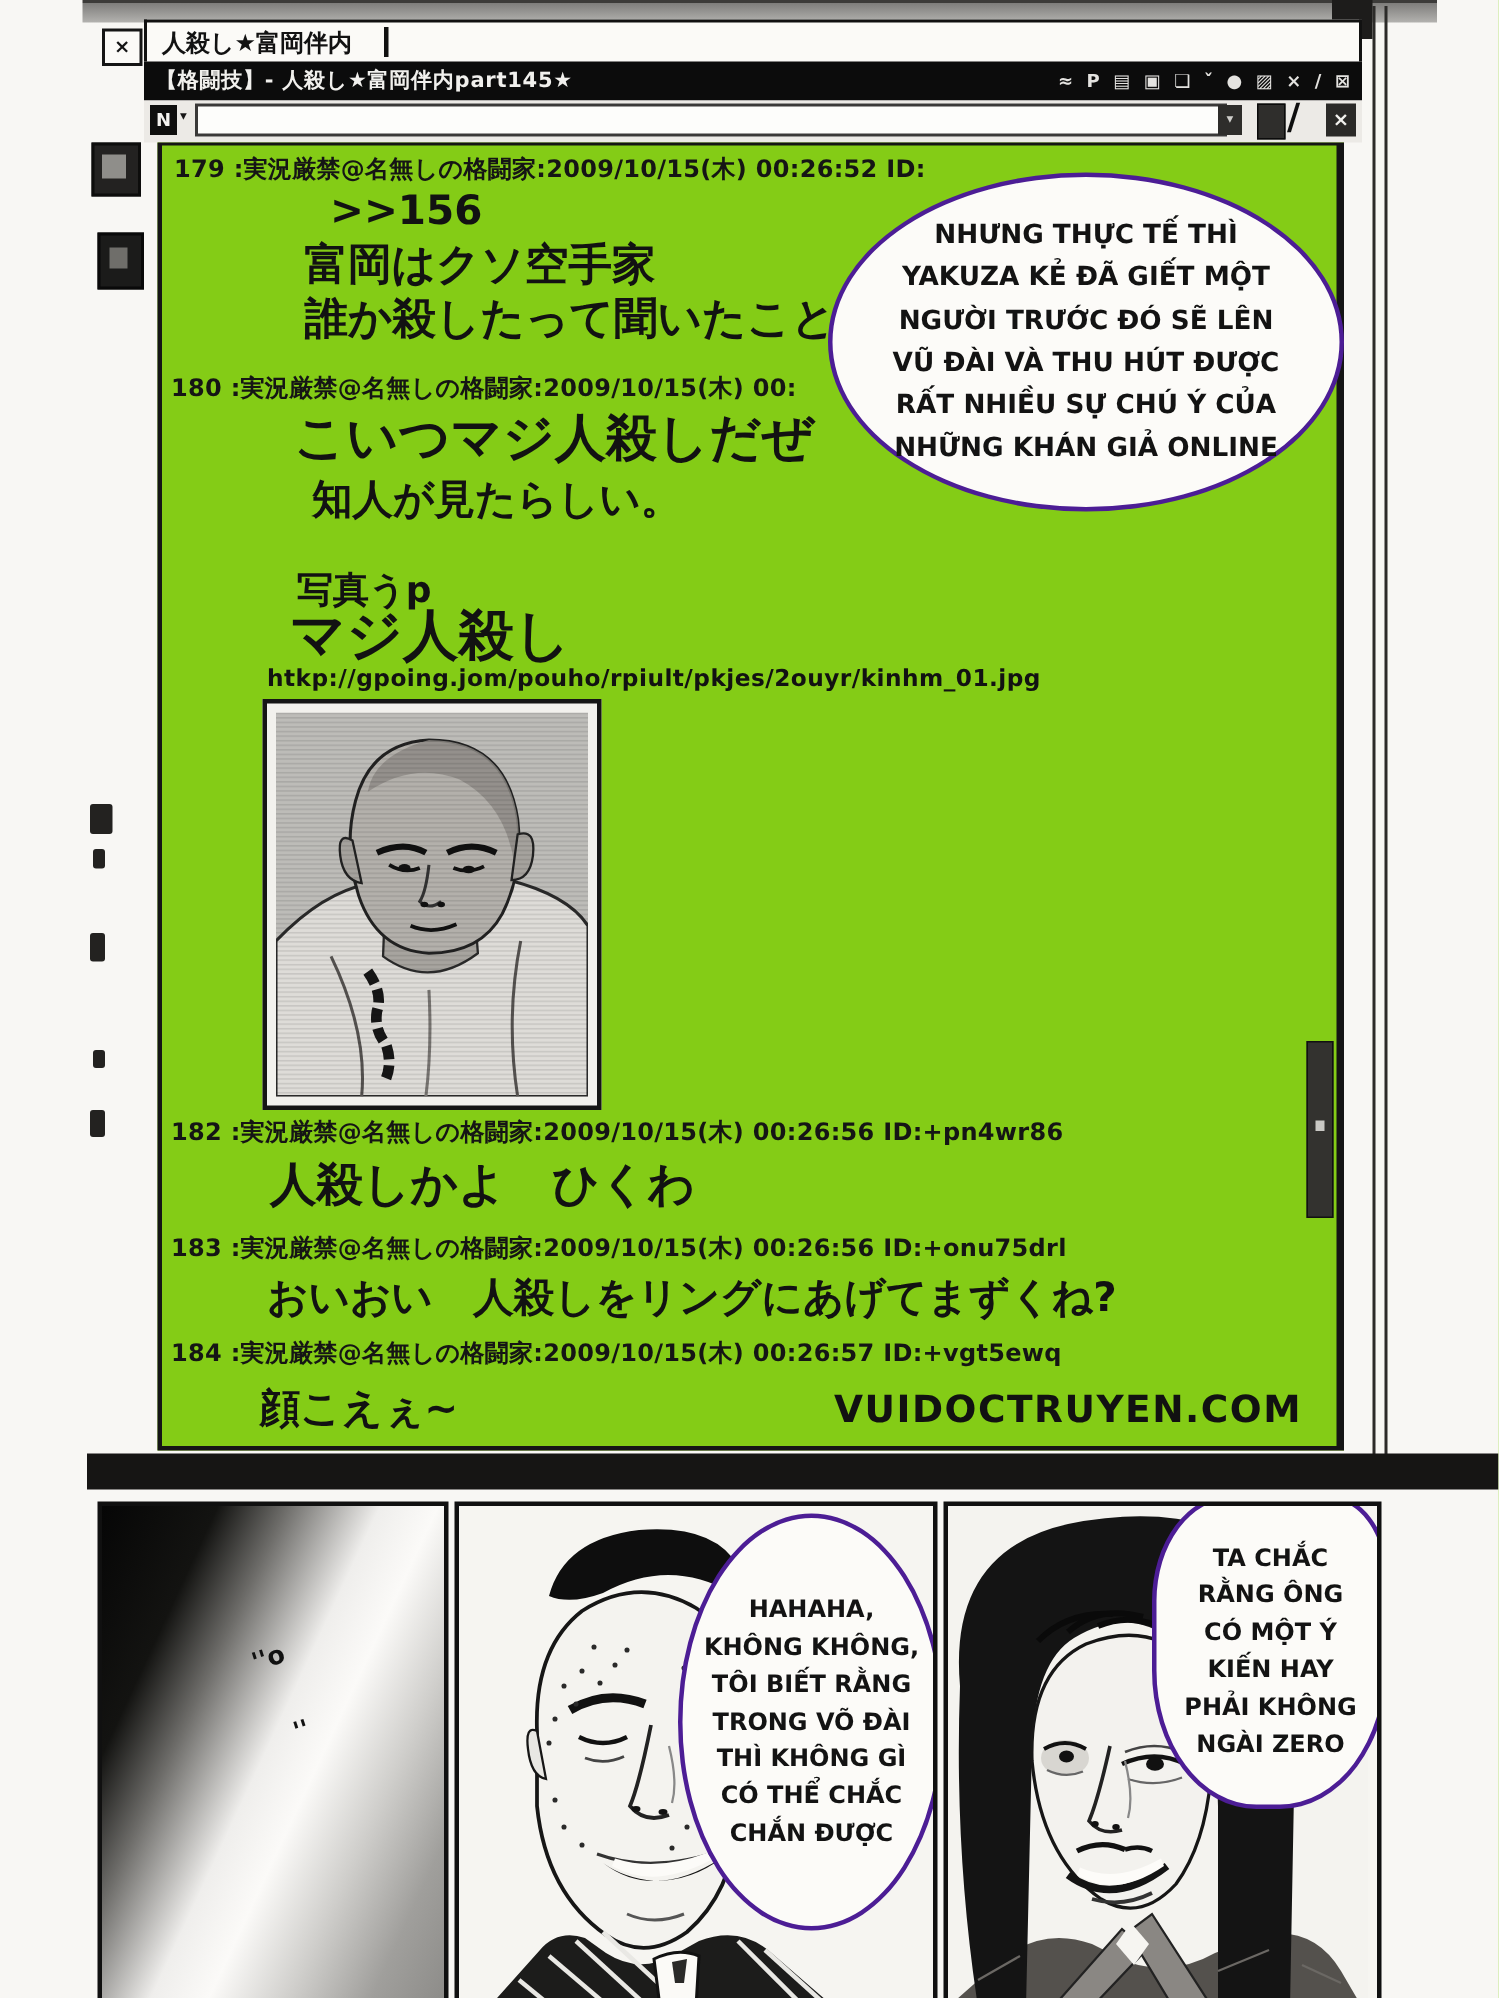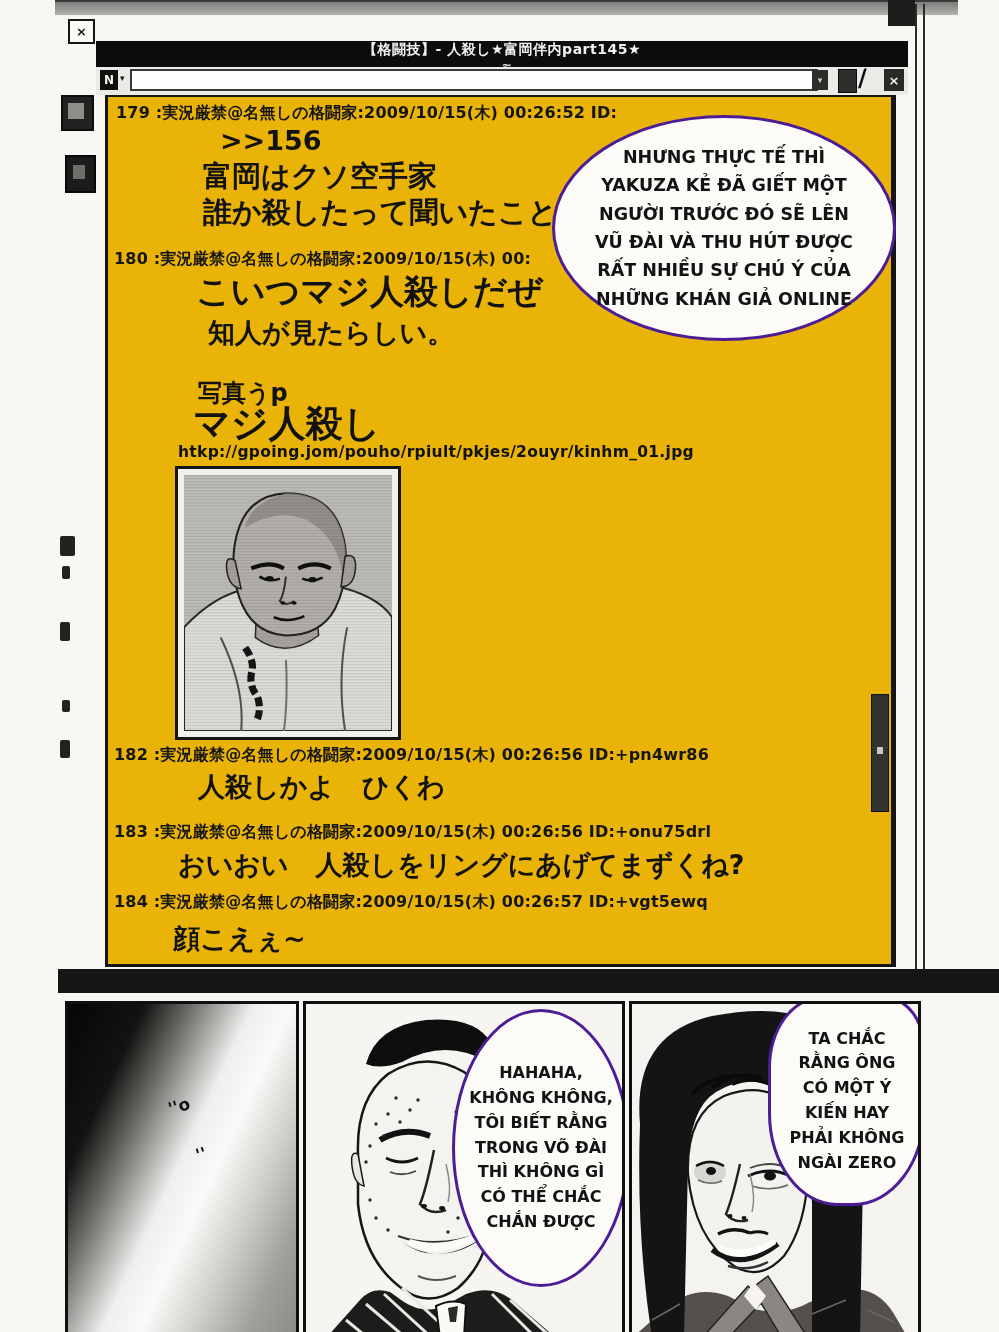--- a/index.html
+++ b/index.html
@@ -35,22 +35,26 @@
   <div class="abs" style="left:65px;top:155px;width:27px;height:34px;background:#1b1b1a;border:2px solid #090909;">
        <div class="abs" style="left:6px;top:8px;width:12px;height:14px;background:#6f6e6a;"></div>
     </div>
 
   <div class="abs blob" style="left:60px;top:536px;width:15px;height:20px;"></div>
   <div class="abs blob" style="left:62px;top:566px;width:8px;height:13px;"></div>
   <div class="abs blob" style="left:60px;top:622px;width:10px;height:19px;"></div>
   <div class="abs blob" style="left:62px;top:700px;width:8px;height:12px;"></div>
   <div class="abs blob" style="left:60px;top:740px;width:10px;height:18px;"></div>
 
-
-  <div class="abs" style="left:96px;top:41px;width:812px;height:26px;background:#0c0c0c;display:flex;align-items:center;box-sizing:border-box;padding:0 8px;flex-direction:column;">
+  <div class="abs" style="left:96px;top:13px;width:812px;height:28px;background:#fbfaf7;border:2px solid #111;border-bottom:none;box-sizing:border-box;">
+    <span class="jp abs" style="left:10px;top:4px;font-size:16px;">人殺し★富岡伴内</span>
+    <div class="abs" style="left:158px;top:3px;width:2.5px;height:20px;background:#111;"></div>
+  </div>
+
+  <div class="abs" style="left:96px;top:41px;width:812px;height:26px;background:#0c0c0c;display:flex;align-items:center;box-sizing:border-box;padding:0 8px;">
     <span class="jp" style="color:#f1f0ed;font-size:14px;letter-spacing:0.5px;">【格闘技】- 人殺し★富岡伴内part145★</span>
     <span style="flex:1"></span>
     <span class="tbico">≈</span>
     <span class="tbico">P</span>
     <span class="tbico">▤</span>
     <span class="tbico">▣</span>
     <span class="tbico">❏</span>
     <span class="tbico">ˇ</span>
     <span class="tbico">●</span>
     <span class="tbico">▨</span>
@@ -67,21 +71,21 @@
   <input class="abs" style="left: 130px; top: 69px; width: 678px; height: 18px; background: rgb(253, 253, 251); border: 2px solid rgb(58, 57, 56); padding: 0px 3px; font-size: 12px;" value="">
   <div class="abs blockbtn" style="left:812px;top:70px;width:16px;height:20px;background:#2e2d2b;color:#cfcecb;font-size:9px;">
       <span>▾</span>
     </div>
   <div class="abs" style="left:838px;top:69px;width:17px;height:22px;background:#2f2e2c;border:1px solid #0b0b0b;"></div>
   <div class="abs" style="left:858px;top:64px;font-size:24px;font-weight:bold;color:#0e0e0e;">∕</div>
   <div class="abs blockbtn" style="left:884px;top:69px;width:20px;height:22px;background:#2a2927;color:#f2f1ee;font-size:13px;">
       <span>×</span>
     </div>
 
-  <div class="abs" style="left:105px;top:95px;width:791px;height:872px;background:#eab308;box-sizing:border-box;
+  <div class="abs" style="left:105px;top:95px;width:791px;height:872px;background:#84cc16;box-sizing:border-box;
               border-left:3px solid #151515;border-top:2px solid #151515;border-bottom:3px solid #151515;border-right:5px solid #151515;">
 
     <div class="abs hdr" style="left:8px;top:6px;">179 :実況厳禁@名無しの格闘家:2009/10/15(木)  00:26:52  ID:</div>
     <div class="abs jp" style="left:112px;top:28px;font-size:27px;">&gt;&gt;156</div>
     <div class="abs jp" style="left:95px;top:60px;font-size:29px;font-family:Liberation Serif, serif;">富岡はクソ空手家</div>
     <div class="abs jp" style="left:95px;top:96px;font-size:29px;">誰か殺したって聞いたことあ</div>
 
     <div class="abs hdr" style="left:6px;top:152px;">180 :実況厳禁@名無しの格闘家:2009/10/15(木)  00:</div>
     <div class="abs jp" style="left:88px;top:172px;font-size:34px;">こいつマジ人殺しだぜ</div>
     <div class="abs jp" style="left:100px;top:218px;font-size:27px;">知人が見たらしい。</div>
@@ -116,28 +120,29 @@
         <path d="M88,140 Q102,146 118,139" stroke="#111" stroke-width="2.5" fill="none"></path>
         <path d="M60,170 q10,14 6,26 q-2,12 6,22 q4,12 0,22" stroke="#161616" stroke-width="7" fill="none" stroke-dasharray="9,4"></path>
         <path d="M36,160 Q60,210 56,252" stroke="#555250" stroke-width="2" fill="none"></path>
         <path d="M160,150 Q150,200 158,252" stroke="#555250" stroke-width="2" fill="none"></path>
         <path d="M100,182 Q102,220 98,252" stroke="#777471" stroke-width="2" fill="none"></path>
         <rect width="204" height="252" fill="url(#scan)"></rect>
       </svg>
     </div>
 
     <div class="abs hdr" style="left:6px;top:648px;">182 :実況厳禁@名無しの格闘家:2009/10/15(木)  00:26:56  ID:+pn4wr86</div>
-    <div class="abs jp" style="left:90px;top:672px;font-size:27px;font-family:Liberation Serif, serif;">人殺しかよ　ひくわ</div>
+    <div class="abs jp" style="left:72px;top:672px;font-size:31px;font-family:Liberation Serif, serif;">人殺しかよ　ひくわ</div>
 
     <div class="abs hdr" style="left:6px;top:725px;">183 :実況厳禁@名無しの格闘家:2009/10/15(木)  00:26:56  ID:+onu75drl</div>
     <div class="abs jp" style="left:70px;top:750px;font-size:27px;">おいおい　人殺しをリングにあげてまずくね?</div>
 
     <div class="abs hdr" style="left:6px;top:795px;">184 :実況厳禁@名無しの格闘家:2009/10/15(木)  00:26:57  ID:+vgt5ewq</div>
     <div class="abs jp" style="left:65px;top:824px;font-size:27px;">顔こえぇ~</div>
 
+    <div class="abs" style="left:390px;top:828px;width:370px;text-align:right;font-size:25px;font-weight:bold;letter-spacing:1px;color:#111;">VUIDOCTRUYEN.COM</div>
 
     <div class="abs" style="left:763px;top:597px;width:16px;height:116px;background:#33322f;border:1px solid #111;">
       <div class="abs" style="left:5px;top:52px;width:6px;height:7px;background:#c9c8c4;"></div>
     </div>
   </div>
 
   <div class="bubble abs" style="left:552px;top:115px;width:338px;height:220px;border-radius:50%;font-size:17.5px;line-height:1.62;">
     <span>NHƯNG THỰC TẾ THÌ
 YAKUZA KẺ ĐÃ GIẾT MỘT
 NGƯỜI TRƯỚC ĐÓ SẼ LÊN

